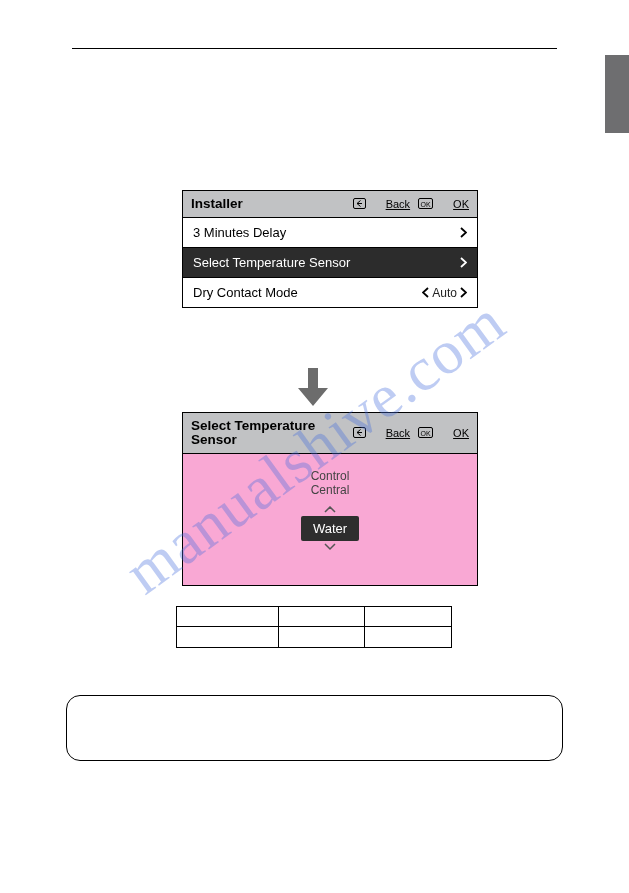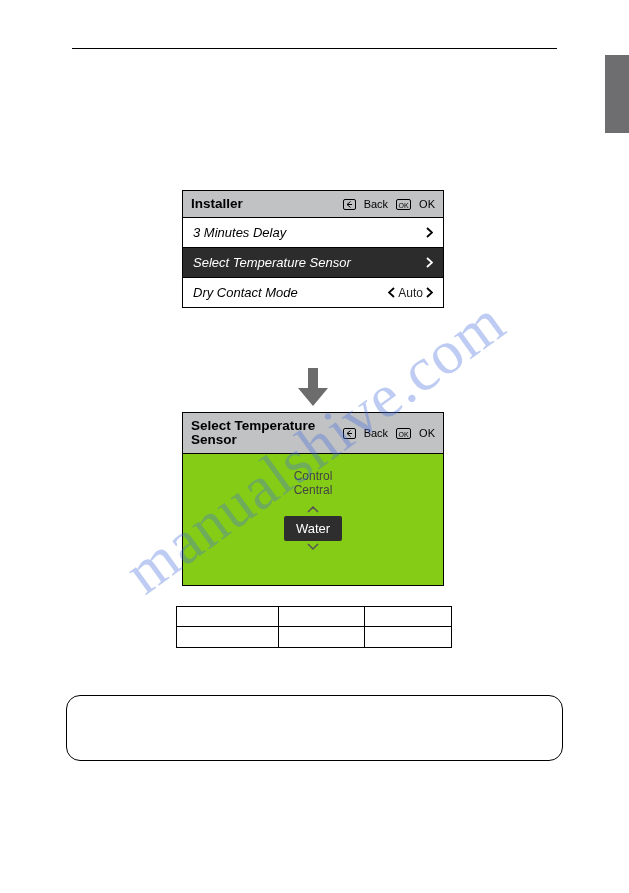--- a/index.html
+++ b/index.html
@@ -37,52 +37,52 @@
     font-family: "Times New Roman", serif;
     white-space: nowrap;
     pointer-events: none;
     z-index: 50;
     letter-spacing: 1px;
   }
 
   
   .screen {
     position: absolute;
-    width: 262px;
+    width: 296px;
     border: 1px solid #000;
-    background: #84cc16;
+    background: #f9a8d4;
   }
   .screen1 { left: 182px; top: 190px; }
   .screen2 { left: 182px; top: 412px; height: 174px; }
 
   .hdr {
     background: #c1c2c4;
     border-bottom: 1px solid #000;
     display: flex;
     align-items: center;
     padding: 6px 8px;
     font-size: 13.5px;
     color: #000;
   }
   .hdr .title { flex: 1; font-weight: 700; line-height: 1.05; }
   .hdr .btns { display: flex; align-items: center; gap: 8px; font-size: 11px; }
-  .hdr .btns .glyph { display: inline-flex; align-items: center; gap: 8px; }
+  .hdr .btns .glyph { display: inline-flex; gap: 20px; text-decoration: underline; }
   .hdr .btns svg { display: block; }
 
   .row {
     display: flex;
     align-items: center;
     border-bottom: 1px solid #000;
     padding: 7px 10px;
     font-size: 13px;
     color: #000;
     background: #fff;
   }
   .row:last-child { border-bottom: none; }
-  .row .label { flex: 1; font-style: italic; }
+  .row .label { flex: 1; }
   .row .val { font-size: 12px; color: #222; padding: 0 3px; }
   .row.selected { background: #2c2c2c; color: #fff; }
   .row.selected .chev { stroke: #fff; }
   .row.cut { height: 12px; padding: 0 10px; overflow: hidden; }
   .row.cut .label { transform: translateY(-4px); }
 
   .chev { stroke: #000; stroke-width: 1.8; fill: none; }
 
   .arrow-down {
     position: absolute;

